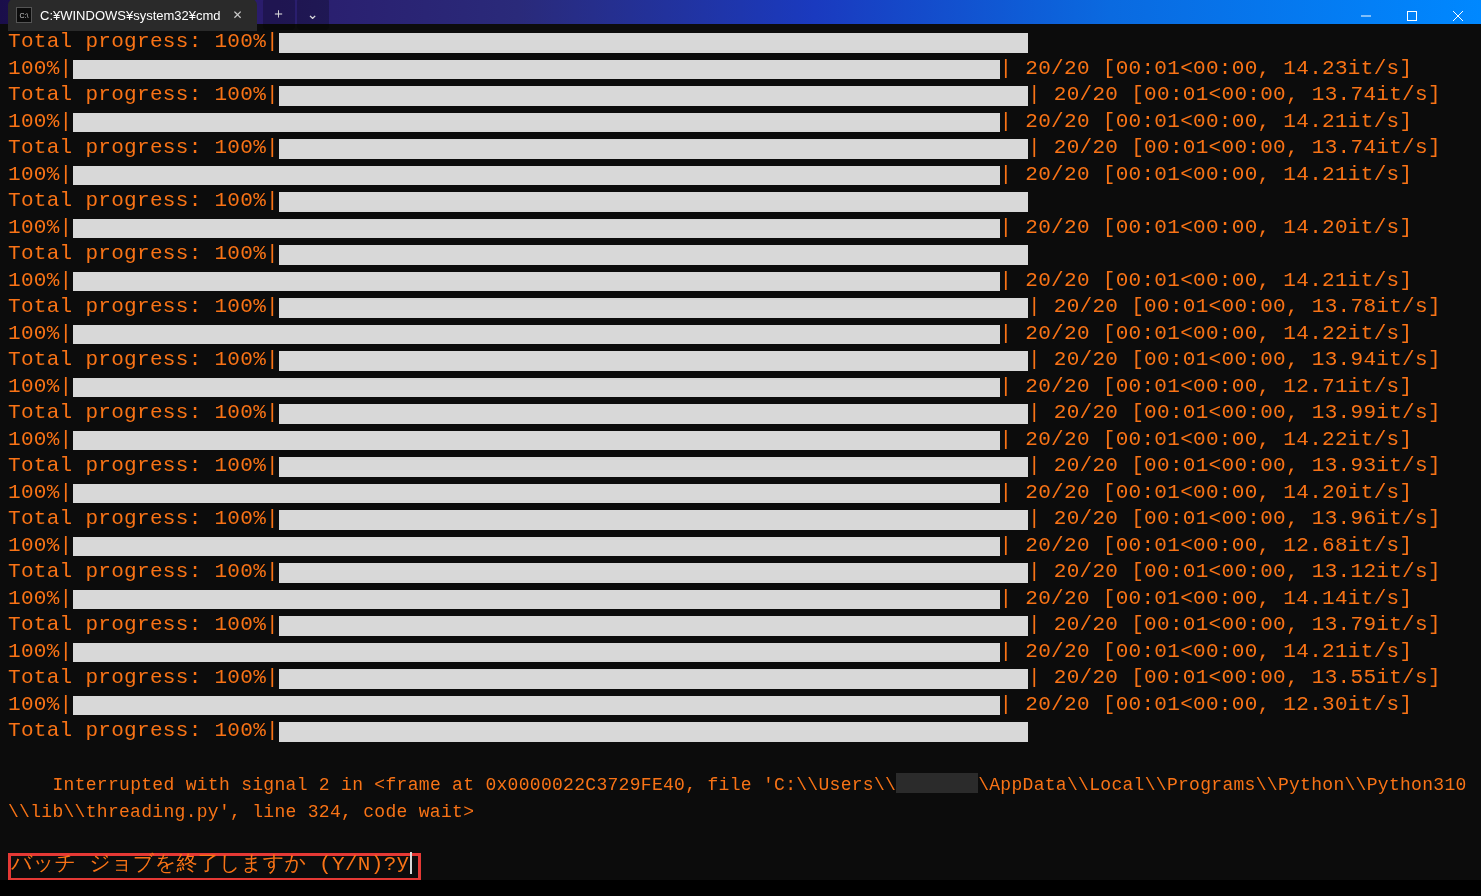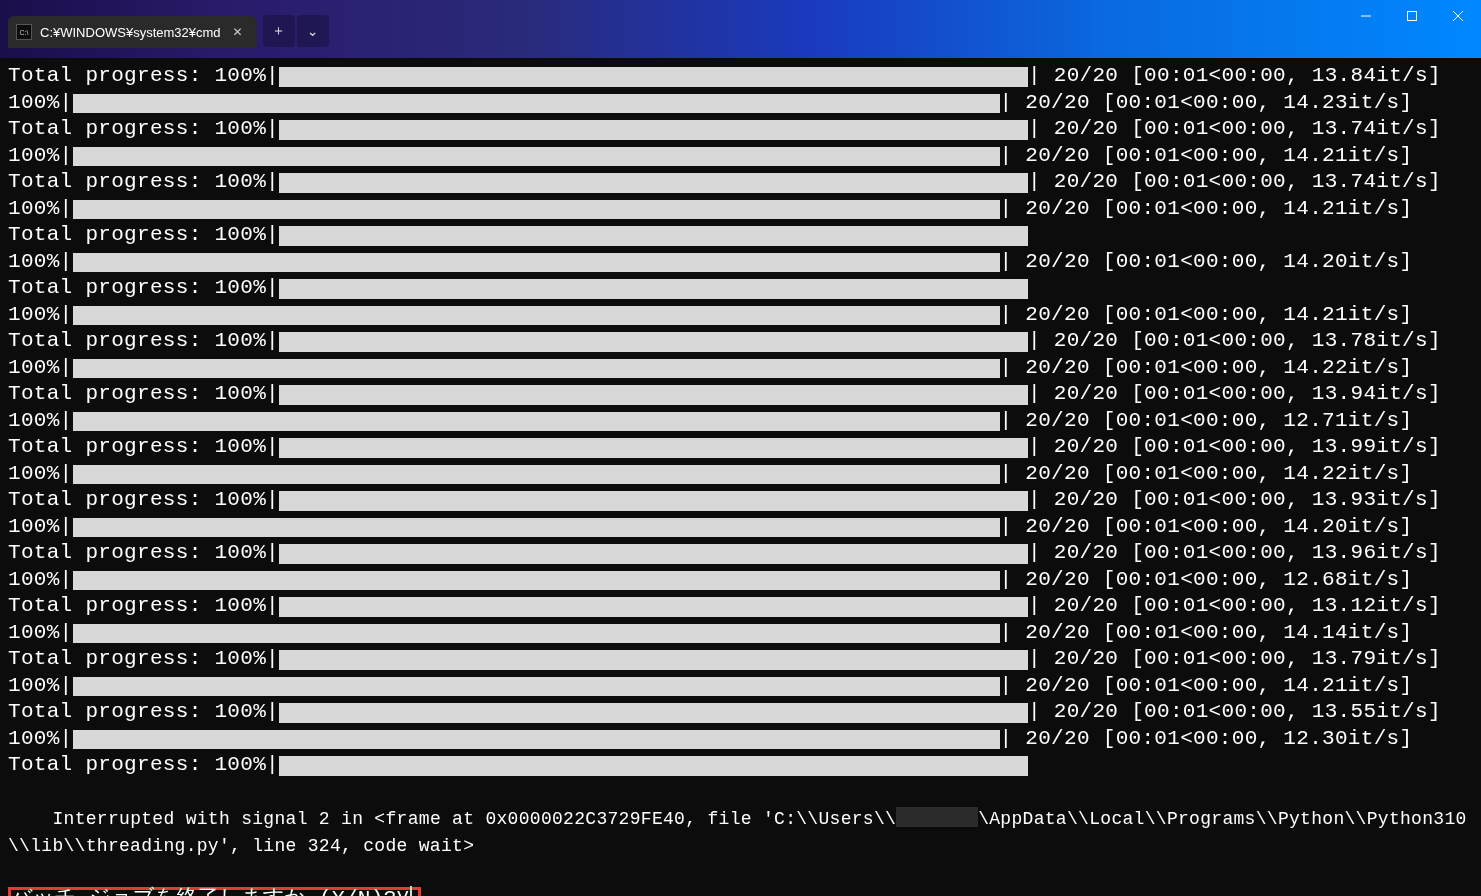--- a/index.html
+++ b/index.html
@@ -1,18 +1,18 @@
 <!DOCTYPE html>
 <html><head>
 <meta charset="utf-8">
 <style>
   * { margin: 0; padding: 0; box-sizing: border-box; }
   html, body { width: 1481px; height: 896px; overflow: hidden; background: #000; font-family: Consolas, 'Courier New', monospace; }
   .titlebar {
-    height: 58px;
+    height: 24px;
     background: linear-gradient(90deg, #1a0e4a 0%, #2a1a6a 15%, #2a2a7a 35%, #1a3abf 55%, #0a6ae0 75%, #0088ff 100%);
     display: flex;
     align-items: flex-start;
     justify-content: space-between;
     padding-left: 8px;
   }
   .tab-area { display: flex; align-items: center; height: 100%; gap: 0; }
   .tab {
     display: flex;
     align-items: center;
@@ -48,21 +48,21 @@
   .win-btn {
     width: 46px; height: 32px; display: flex; align-items: center; justify-content: center;
     color: #fff;
   }
   .win-btn svg { width: 10px; height: 10px; }
 
   .terminal {
     width: 100%;
     height: calc(100% - 40px);
     background: #0c0c0c;
-    color: #ffffff;
+    color: #f97316;
     padding: 6px 8px 0 8px;
     overflow: hidden;
   }
   .line {
     display: flex;
     align-items: stretch;
     height: 26.5px;
     font-size: 21px;
     white-space: pre;
     letter-spacing: 0.3px;
@@ -148,21 +148,21 @@
       <svg viewBox="0 0 10 10">
           <line x1="0" y1="0" x2="10" y2="10" stroke="#fff" stroke-width="1"></line>
           <line x1="10" y1="0" x2="0" y2="10" stroke="#fff" stroke-width="1"></line>
         </svg>
     </div>
   </div>
 </div>
 
 <div class="terminal">
   <div id="progress-container">
-      <div class="line"><span class="prefix">Total progress: 100%|</span><span class="bar-cell" style="width: 749px;"></span><span class="suffix">| 20/20 [00:01&lt;00:00, 13.84it/s]</span></div>
+      <div class="line"><span class="prefix">Total progress: 100%|</span><span class="bar-cell" style="width: 749px;"></span></div>
       <div class="line"><span class="prefix">100%|</span><span class="bar-cell" style="width: 927px;"></span><span class="suffix">| 20/20 [00:01&lt;00:00, 14.23it/s]</span></div>
       <div class="line"><span class="prefix">Total progress: 100%|</span><span class="bar-cell" style="width: 749px;"></span><span class="suffix">| 20/20 [00:01&lt;00:00, 13.74it/s]</span></div>
       <div class="line"><span class="prefix">100%|</span><span class="bar-cell" style="width: 927px;"></span><span class="suffix">| 20/20 [00:01&lt;00:00, 14.21it/s]</span></div>
       <div class="line"><span class="prefix">Total progress: 100%|</span><span class="bar-cell" style="width: 749px;"></span><span class="suffix">| 20/20 [00:01&lt;00:00, 13.74it/s]</span></div>
       <div class="line"><span class="prefix">100%|</span><span class="bar-cell" style="width: 927px;"></span><span class="suffix">| 20/20 [00:01&lt;00:00, 14.21it/s]</span></div>
       <div class="line"><span class="prefix">Total progress: 100%|</span><span class="bar-cell" style="width: 749px;"></span></div>
       <div class="line"><span class="prefix">100%|</span><span class="bar-cell" style="width: 927px;"></span><span class="suffix">| 20/20 [00:01&lt;00:00, 14.20it/s]</span></div>
       <div class="line"><span class="prefix">Total progress: 100%|</span><span class="bar-cell" style="width: 749px;"></span></div>
       <div class="line"><span class="prefix">100%|</span><span class="bar-cell" style="width: 927px;"></span><span class="suffix">| 20/20 [00:01&lt;00:00, 14.21it/s]</span></div>
       <div class="line"><span class="prefix">Total progress: 100%|</span><span class="bar-cell" style="width: 749px;"></span><span class="suffix">| 20/20 [00:01&lt;00:00, 13.78it/s]</span></div>

